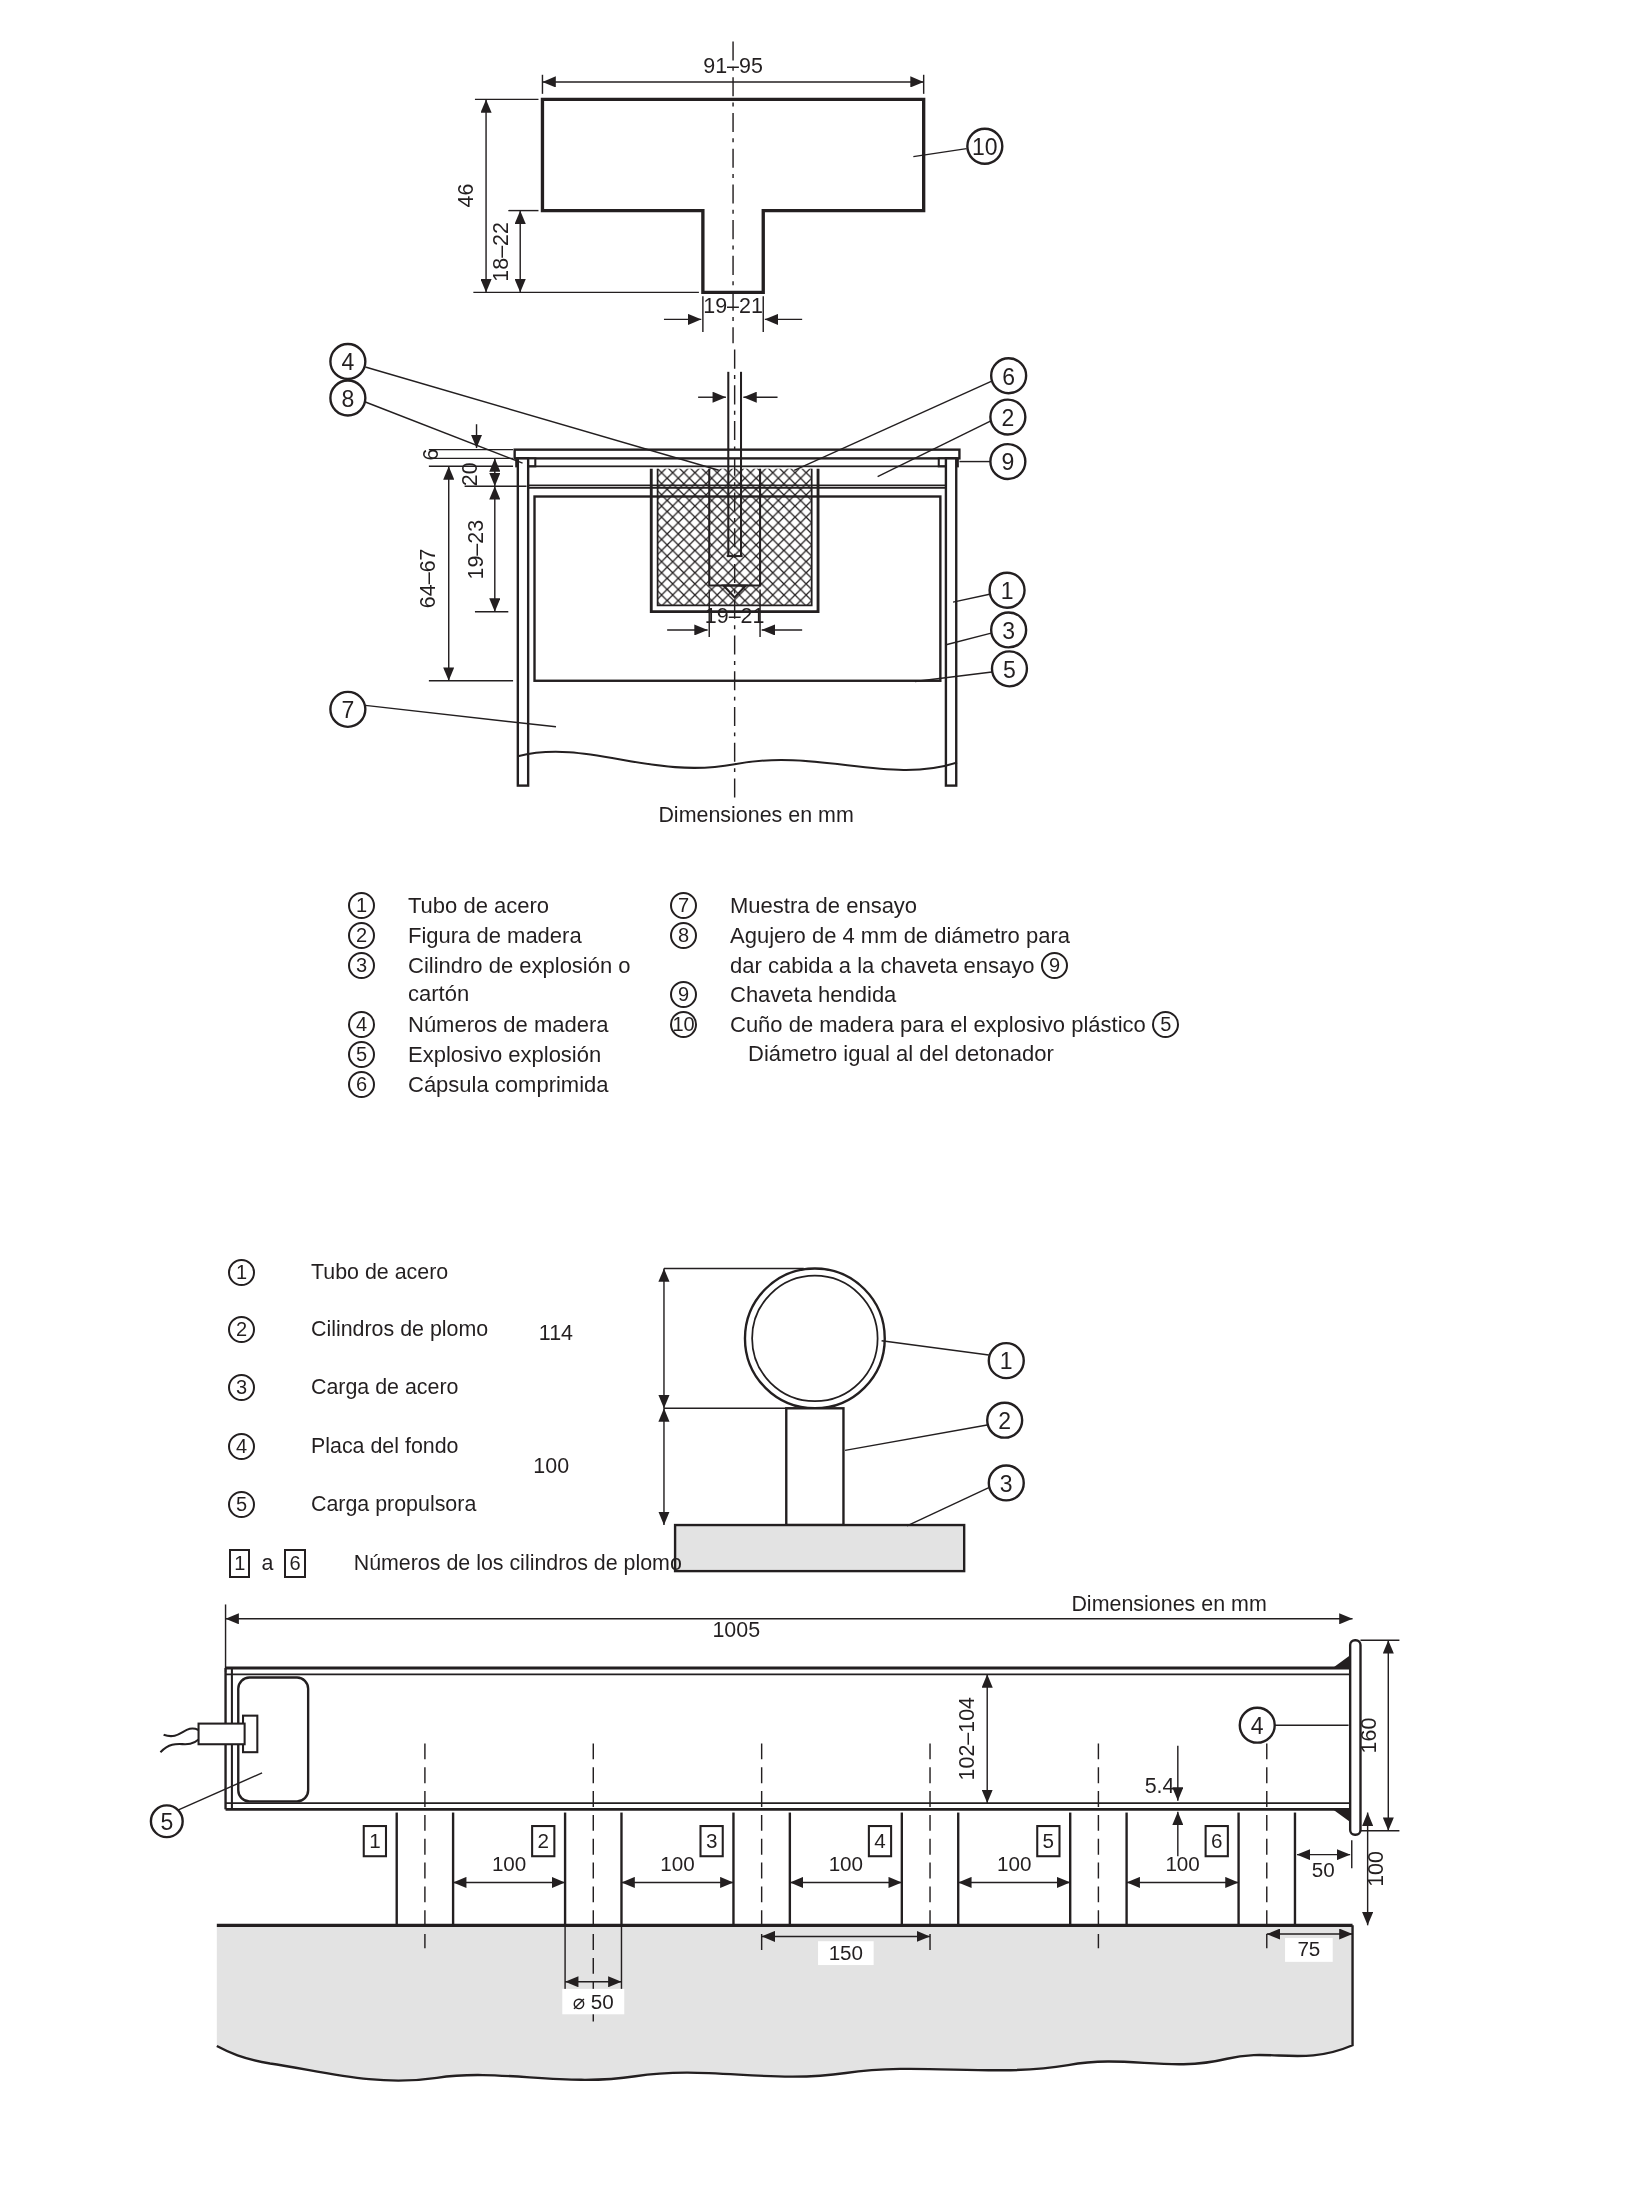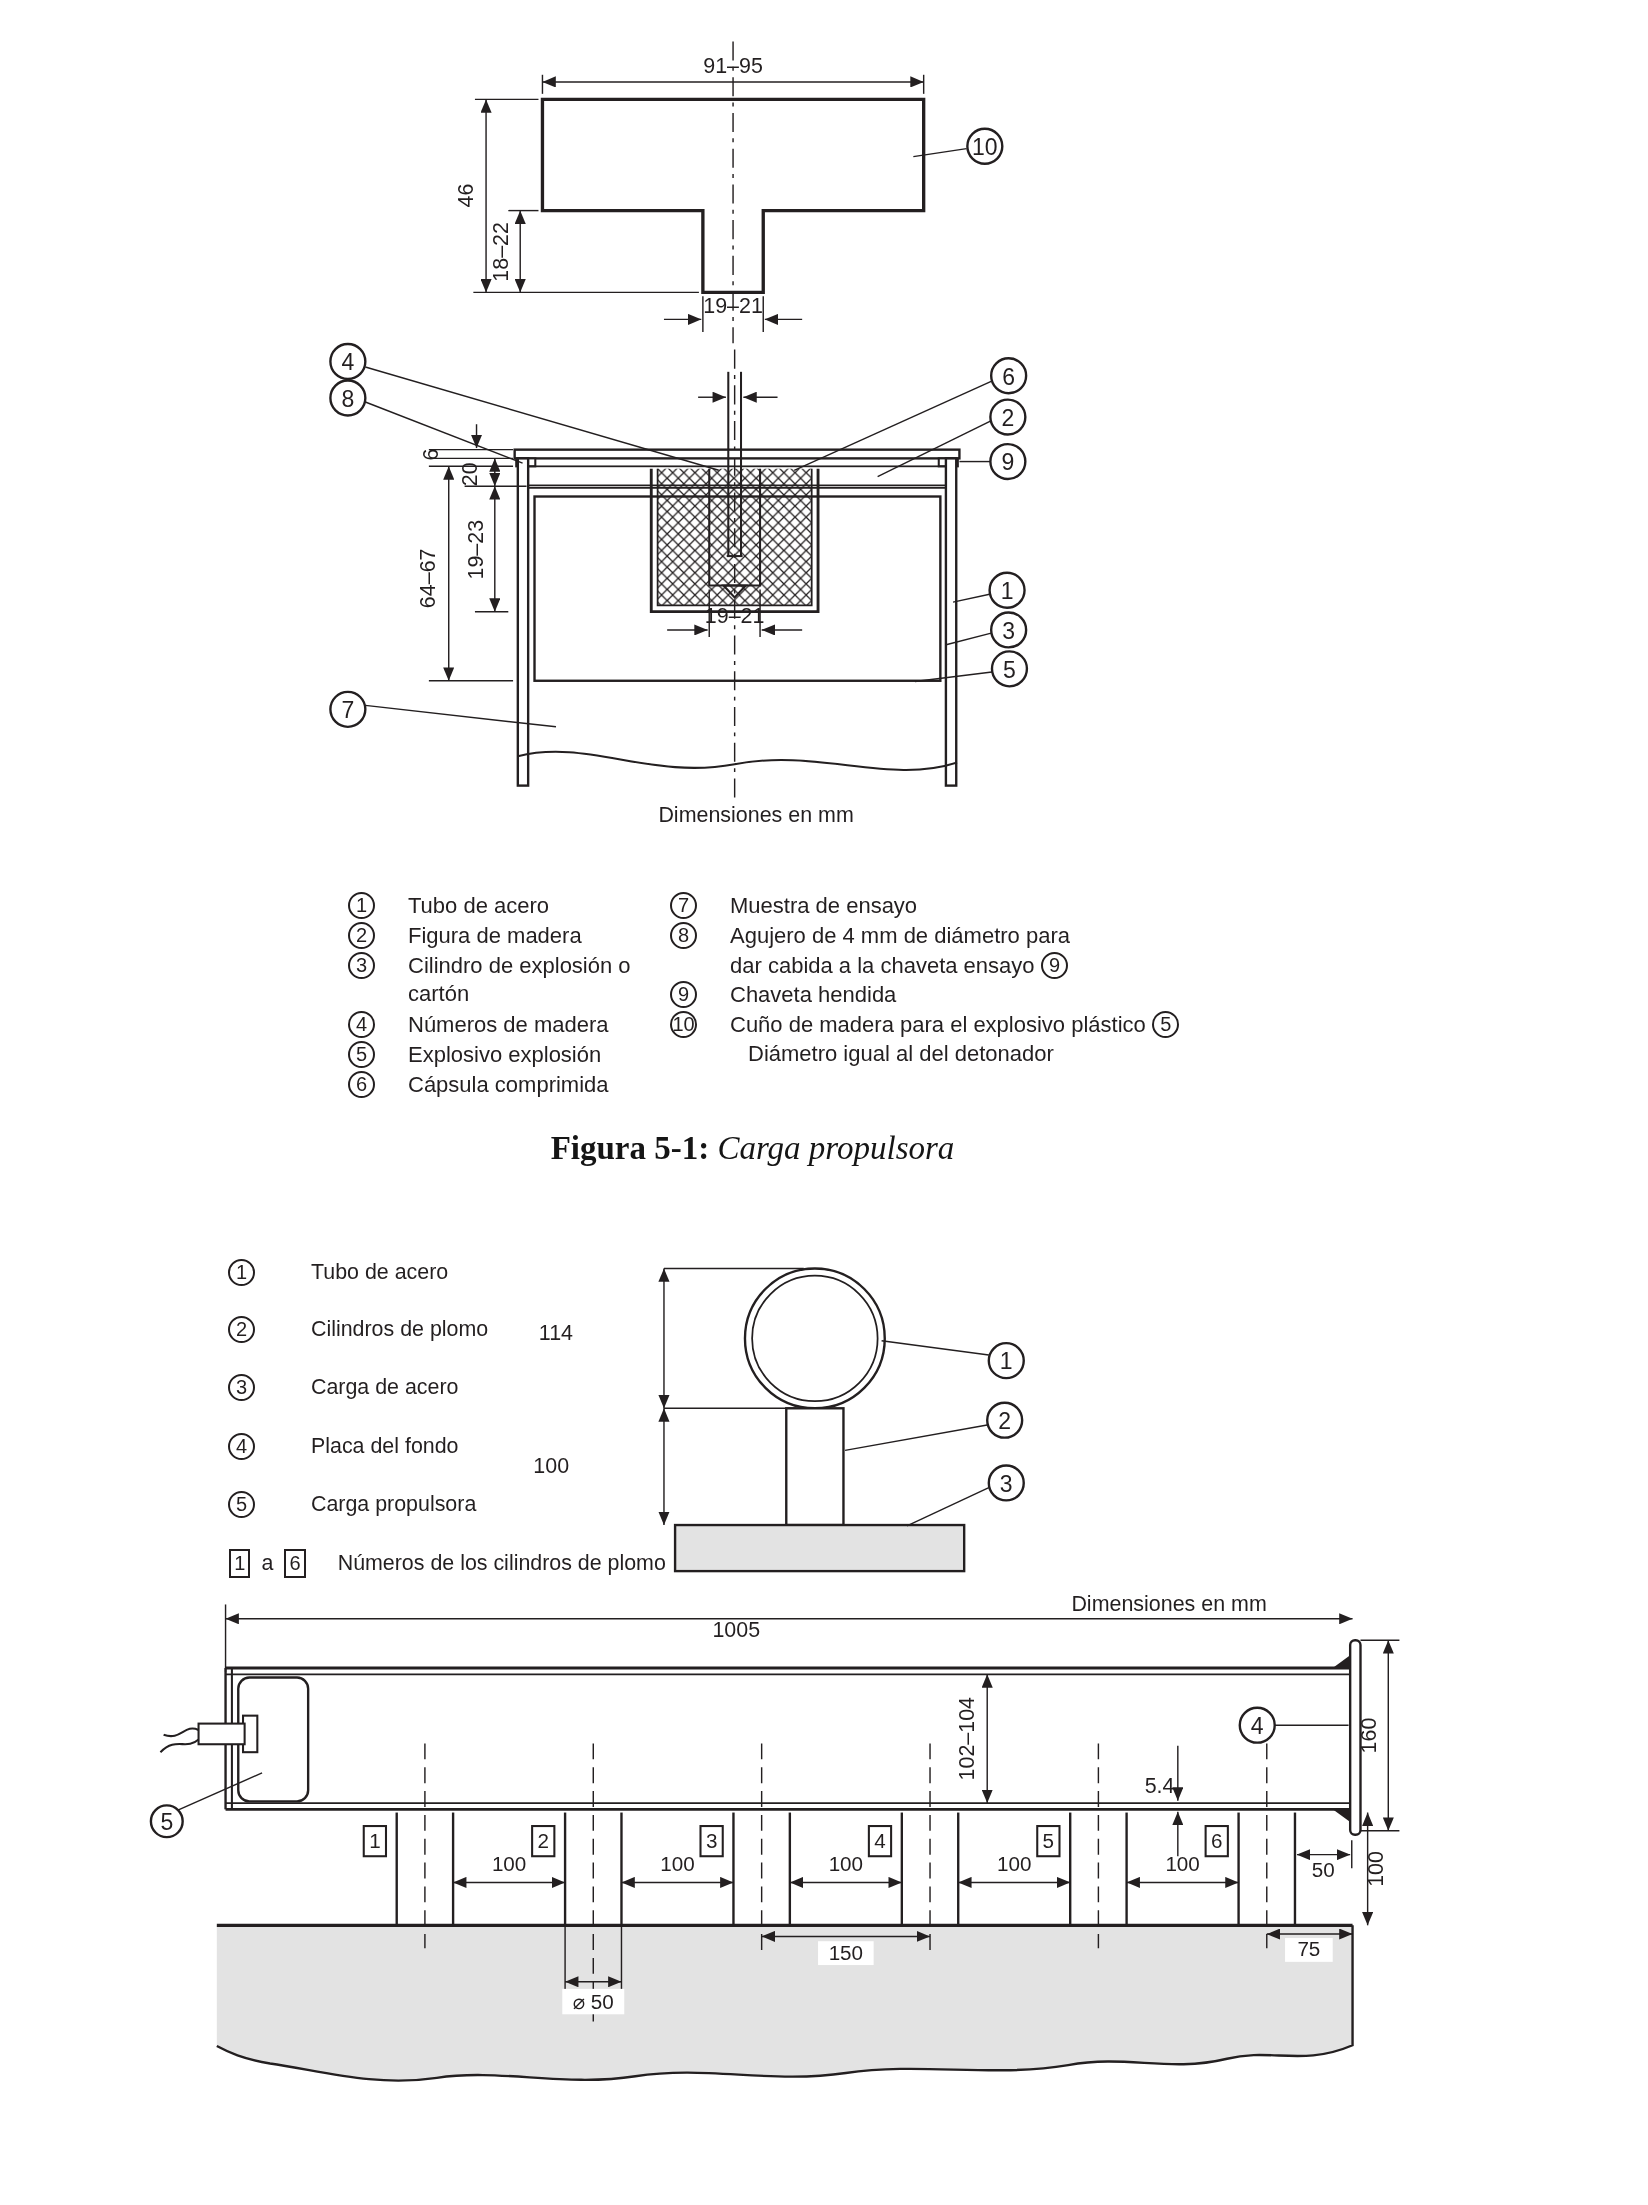--- a/index.html
+++ b/index.html
@@ -228,24 +228,20 @@
   <div class="lrow" style="left:670px;top:1011px">
         <span class="cnum">10</span>
         <span class="gap42">Cuño de madera para el explosivo plástico</span>
         <span class="cnum sfx">5</span>
       </div>
   <div class="lrow" style="left:748px;top:1041px">
         <span>Diámetro igual al del detonador</span>
       </div>
 </div>
 
-<div class="caption" style="top:1130px">
-  <span class="b">Figura 5-1:</span>
-  <span class="i">Carga propulsora</span>
-</div>
 
 <svg width="1648" height="858" viewBox="0 0 2075 1080" style="top:1239px">
   <defs>
     <marker id="b-ar" viewBox="0 0 12 10" refX="12" refY="5" markerWidth="17" markerHeight="14" orient="auto-start-reverse" markerUnits="userSpaceOnUse">
       <path d="M0,0 L12,5 L0,10 Z" fill="#231f20"></path>
     </marker>
   </defs>
 
   <g>
     <line class="dim" x1="836" y1="37" x2="1012" y2="37"></line>
@@ -414,19 +410,19 @@
         <span class="gap70">Placa del fondo</span>
       </div>
   <div class="lrow lrow2" style="left:228px;top:1491px">
         <span class="cnum">5</span>
         <span class="gap70">Carga propulsora</span>
       </div>
   <div class="lrow lrow2" style="left:229px;top:1549px">
     <span class="bnum">1</span>
     <span style="margin:0 11px">a</span>
     <span class="bnum">6</span>
-    <span style="margin-left:32px">Números de los cilindros de plomo</span>
+    <span style="margin-left:48px">Números de los cilindros de plomo</span>
   </div>
 </div>
 
 
 </div>
 
 
 </body></html>

